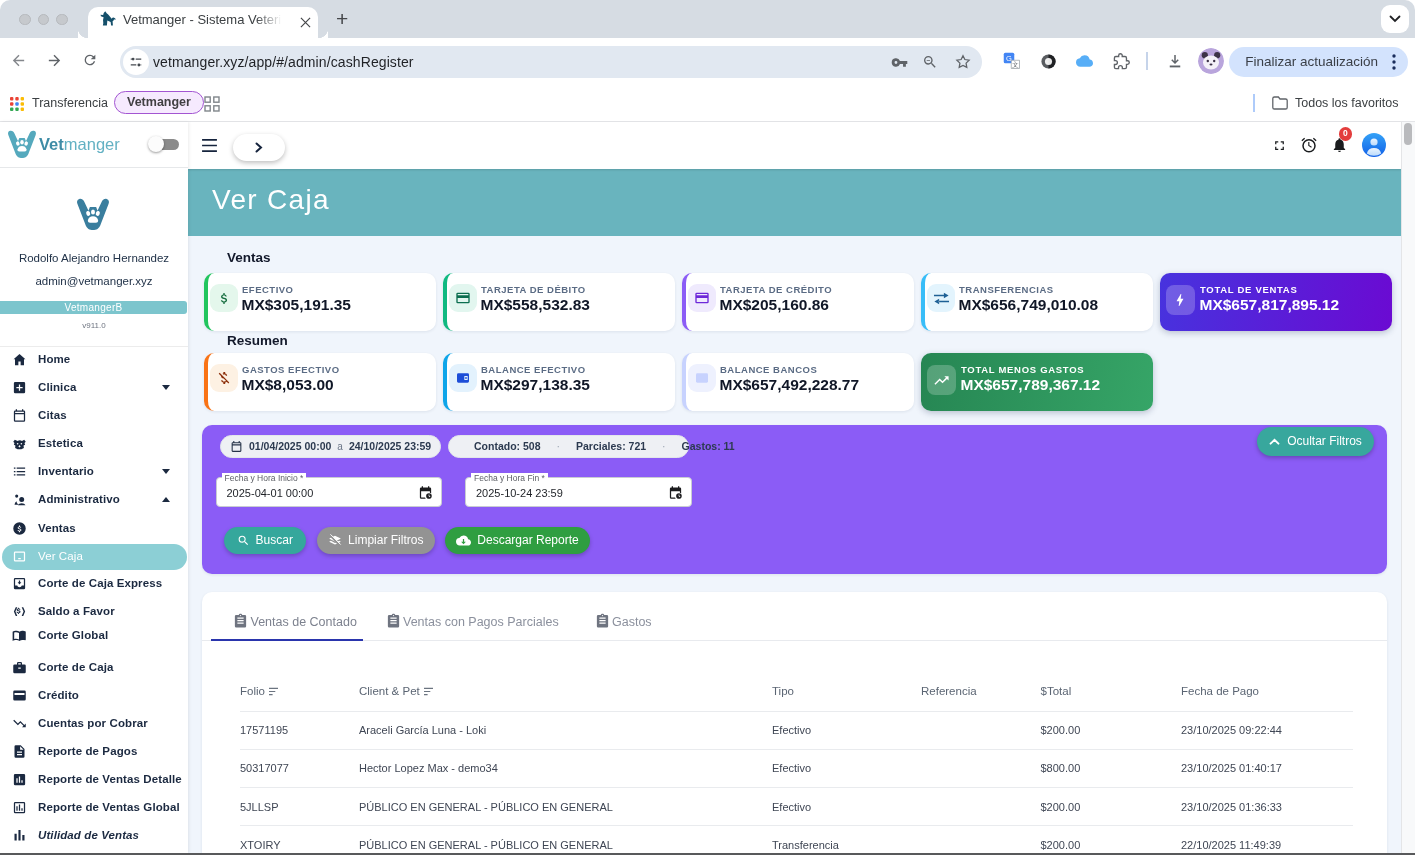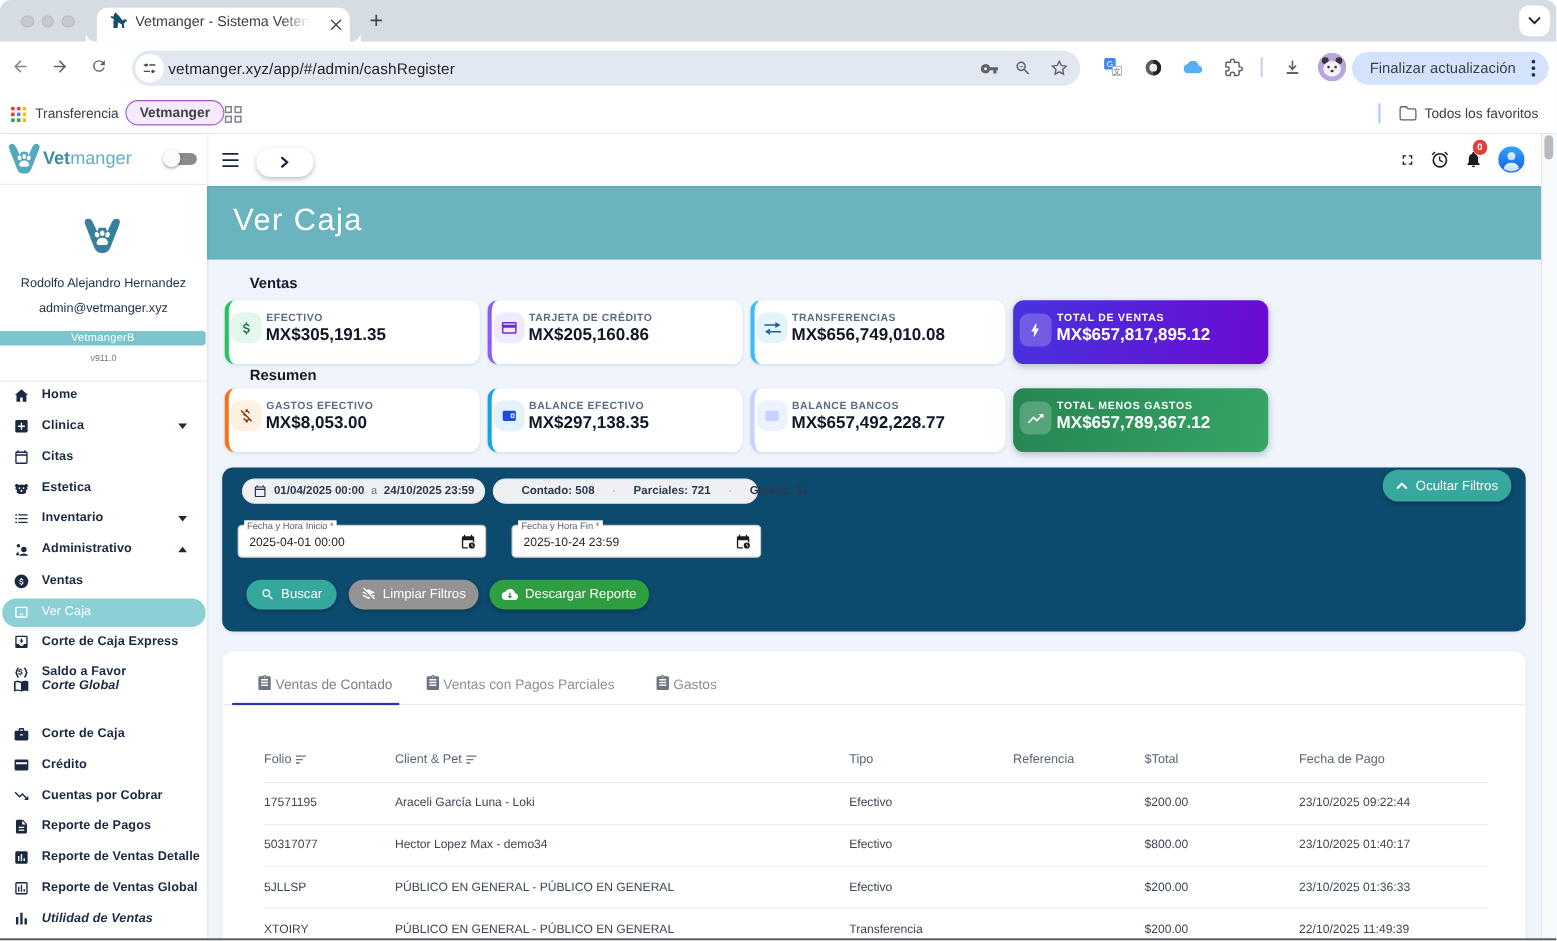--- a/index.html
+++ b/index.html
@@ -56,21 +56,21 @@
   .scard .ibox { position:absolute; left:2.5px; top:11px; width:28px; height:28px; border-radius:9px; }
   .scard .ibox svg { position:absolute; left:6px; top:6px; }
   .scard .lab { position:absolute; left:34.5px; top:11px; font-size:9.5px; font-weight:700; letter-spacing:0.5px; color:#5a6b84; }
   .scard .val { position:absolute; left:34px; top:23px; font-size:15.5px; font-weight:700; color:#101727; }
   .tcard { position:relative; border-radius:10px; box-shadow:0 2px 6px rgba(25,39,80,0.25); }
   .tcard .ibox { position:absolute; left:6px; top:12px; width:29px; height:30px; border-radius:8px; background:rgba(255,255,255,0.22); }
   .tcard .ibox svg { position:absolute; left:6.5px; top:7px; }
   .tcard .lab { position:absolute; left:40.5px; top:11px; font-size:9.5px; font-weight:700; letter-spacing:0.7px; color:#fff; }
   .tcard .val { position:absolute; left:40px; top:23px; font-size:15.5px; font-weight:700; color:#fff; }
   
-  #fcard { position:absolute; left:14px; top:189px; width:1185px; height:149px; background:#0c4a6e; border-radius:10px; box-shadow:0 1px 3px rgba(25,39,80,0.09); }
+  #fcard { position:absolute; left:14px; top:189px; width:1185px; height:149px; background:#8b5cf6; border-radius:10px; box-shadow:0 1px 3px rgba(25,39,80,0.09); }
   .fpill { position:absolute; top:9.5px; height:23px; background:#eef0f4; border:1px solid #e3e6ea; border-radius:12px; font-size:10.5px; color:#2c3a50; display:flex; align-items:center; white-space:nowrap; }
   #ocultar { position:absolute; left:1055px; top:1.5px; width:117px; height:29px; background:#38a79d; border-radius:15px; color:#fff; font-size:12px; box-shadow:0 2px 4px rgba(0,0,0,0.25); display:flex; align-items:center; justify-content:center; gap:7px;}
   .mfield { position:absolute; top:52px; height:30px; border:1px solid #c9ccd2; border-radius:4px; background:#fff; }
   .mfield .flab { position:absolute; left:5px; top:-5px; background:#fff; padding:0 3px; font-size:8.5px; color:#5c5f66; }
   .mfield .fval { position:absolute; left:10px; top:9px; font-size:11px; color:#1e2126; }
   .btn { position:absolute; top:101.5px; height:27.5px; border-radius:14px; color:#fff; font-size:12px; box-shadow:0 2px 4px rgba(0,0,0,0.22); display:flex; align-items:center; justify-content:center; gap:6px; }
   
   #tcard2 { position:absolute; left:14px; top:356px; width:1185px; height:290px; background:#fff; border-radius:10px 10px 0 0; box-shadow:0 1px 3px rgba(25,39,80,0.09); }
   .tab2 { position:absolute; top:23px; font-size:12.5px; color:#8b909d; }
   .tabic { position:absolute; top:21px; }
@@ -216,20 +216,29 @@
         <div class="seclabel" style="top:14px;">Ventas</div>
         <div class="cardrow" style="top:37px;">
           <div class="scard" style="border-left-color:#22c55e;">
             <div class="ibox" style="background:#e4f7ec;">
               <svg width="16" height="16" viewBox="0 0 24 24">
                 <path fill="#166d3f" d="M11 21v-2.2c-1.9-.35-3.4-1.45-3.7-3.3h2.1c.3.95 1.05 1.6 2.6 1.6 1.75 0 2.45-.8 2.45-1.55 0-.9-.6-1.5-2.7-2-2.75-.65-4.2-1.65-4.2-3.6 0-1.75 1.45-2.95 3.45-3.3V4.5h2v2.2c1.9.4 3 1.6 3.2 3.2h-2.1c-.2-.9-.85-1.5-2.1-1.5-1.4 0-2.3.6-2.3 1.5 0 .8.65 1.3 2.7 1.8 2.55.6 4.2 1.55 4.2 3.75 0 1.9-1.5 3-3.6 3.35V21z"></path>
               </svg>
             </div>
             <div class="lab">EFECTIVO</div>
             <div class="val">MX$305,191.35</div>
+          </div>
+          <div class="scard" style="border-left-color:#10b981;">
+            <div class="ibox" style="background:#e2f6ef;">
+              <svg width="16" height="16" viewBox="0 0 24 24">
+                <path fill="#0b6e4f" d="M20 4H4a2 2 0 0 0-2 2v12a2 2 0 0 0 2 2h16a2 2 0 0 0 2-2V6a2 2 0 0 0-2-2zm0 14H4v-6h16zm0-10H4V6h16z"></path>
+              </svg>
+            </div>
+            <div class="lab">TARJETA DE DÉBITO</div>
+            <div class="val">MX$558,532.83</div>
           </div>
           <div class="scard" style="border-left-color:#8b5cf6;">
             <div class="ibox" style="background:#efeafd;">
               <svg width="16" height="16" viewBox="0 0 24 24">
                 <path fill="#6d28d9" d="M20 4H4a2 2 0 0 0-2 2v12a2 2 0 0 0 2 2h16a2 2 0 0 0 2-2V6a2 2 0 0 0-2-2zm0 14H4v-6h16zm0-10H4V6h16z"></path>
               </svg>
             </div>
             <div class="lab">TARJETA DE CRÉDITO</div>
             <div class="val">MX$205,160.86</div>
           </div>
@@ -553,21 +562,21 @@
             <path fill="#1b2940" d="M19 3H5a2 2 0 0 0-2 2v14a2 2 0 0 0 2 2h14a2 2 0 0 0 2-2V5a2 2 0 0 0-2-2zm0 12h-3.3a3.8 3.8 0 0 1-7.4 0H5V5h14zM15 10h-2V7h-2v3H9l3 3.5z"></path>
           </svg>
           <div class="tx" style="">Corte de Caja Express</div>
         </div>
         <div class="mi" style="top:476px;">
           <svg class="ic" width="15" height="15" viewBox="0 0 24 24">
             <path fill="#1b2940" d="M6 5 3 12l3 7h2.5l-3-7 3-7zm12 0h-2.5l3 7-3 7H18l3-7zm-7.5 2c1.7 0 2.8.8 3 2.1h-1.7c-.1-.5-.6-.8-1.3-.8-.8 0-1.3.35-1.3.85 0 .4.3.65 1.5.9 1.8.35 2.9.9 2.9 2.3 0 1.3-1 2.2-2.6 2.4V16h-1.4v-1.25c-1.5-.25-2.4-1.05-2.5-2.35h1.7c.1.65.7 1.05 1.6 1.05.9 0 1.4-.4 1.4-.95 0-.5-.4-.75-1.7-1-1.7-.35-2.7-.9-2.7-2.2 0-1.2.9-2 2.3-2.25V6h1.4v1.05z"></path>
           </svg>
           <div class="tx" style="">Saldo a Favor</div>
         </div>
-        <div class="mi" style="top:488px;font-style:italic;">
+        <div class="mi" style="top:500px;">
           <svg class="ic" width="15" height="15" viewBox="0 0 24 24">
             <path fill="#1b2940" d="M21 5a10.5 10.5 0 0 0-3.5-.5c-1.95 0-4.05.4-5.5 1.5-1.45-1.1-3.55-1.5-5.5-1.5S2.45 4.9 1 6v14.65c1.45-1.1 3.55-1.5 5.5-1.5 1.95 0 4.05.4 5.5 1.5 1.45-1.1 3.55-1.5 5.5-1.5 1.2 0 2.4.15 3.5.5.55.15 1-.25 1-.8V5.8c0-.4-.4-.7-1-.8zM11.2 18.2c-1.4-.7-3.1-1.05-4.7-1.05-1 0-2.05.15-3 .4V7.2c.95-.3 2-.45 3-.45 1.6 0 3.3.35 4.7 1.05z"></path>
           </svg>
           <div class="tx" style="">Corte Global</div>
         </div>
         <div class="mi" style="top:532px;">
           <svg class="ic" width="15" height="15" viewBox="0 0 24 24">
             <path fill="#1b2940" d="M20 7h-4V5a2 2 0 0 0-2-2h-4a2 2 0 0 0-2 2v2H4a2 2 0 0 0-2 2v10a2 2 0 0 0 2 2h16a2 2 0 0 0 2-2V9a2 2 0 0 0-2-2zM10 5h4v2h-4zm4 9h-4v-2h4z"></path>
           </svg>
           <div class="tx" style="">Corte de Caja</div>

